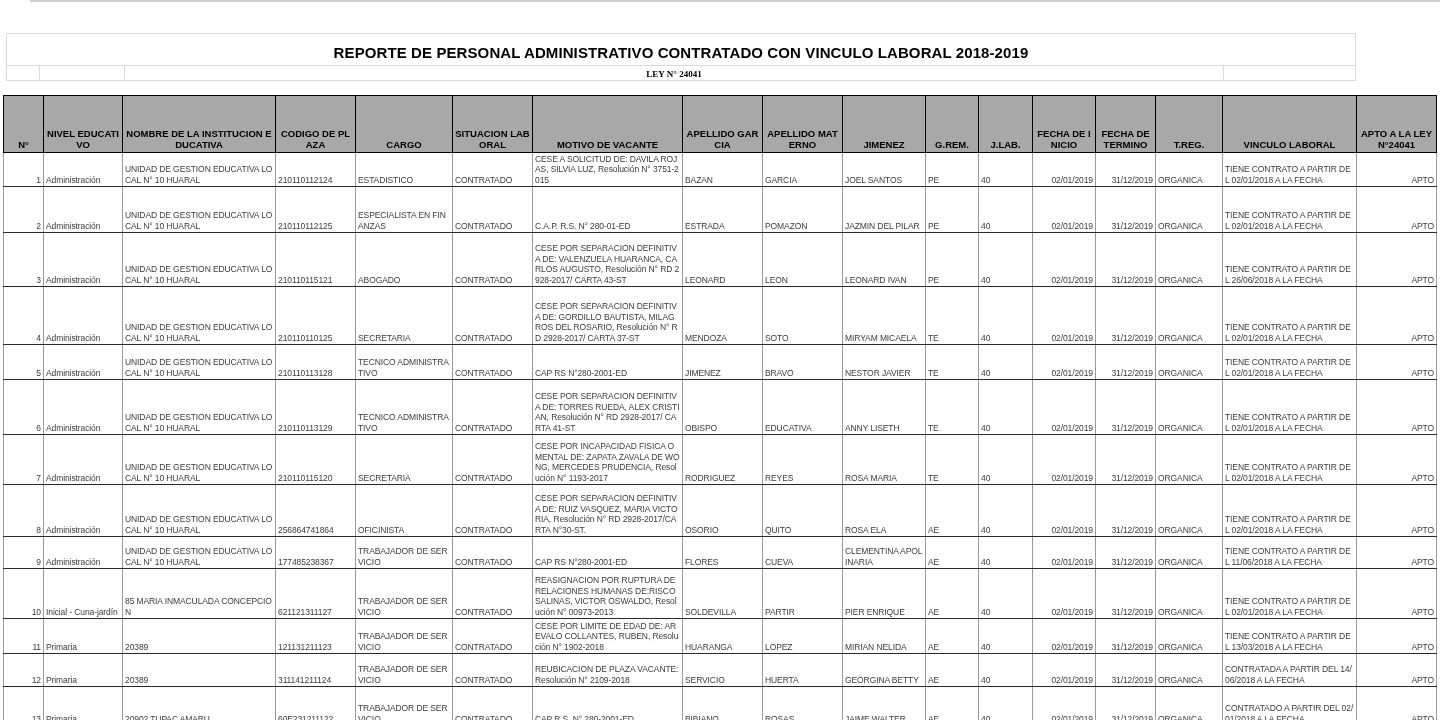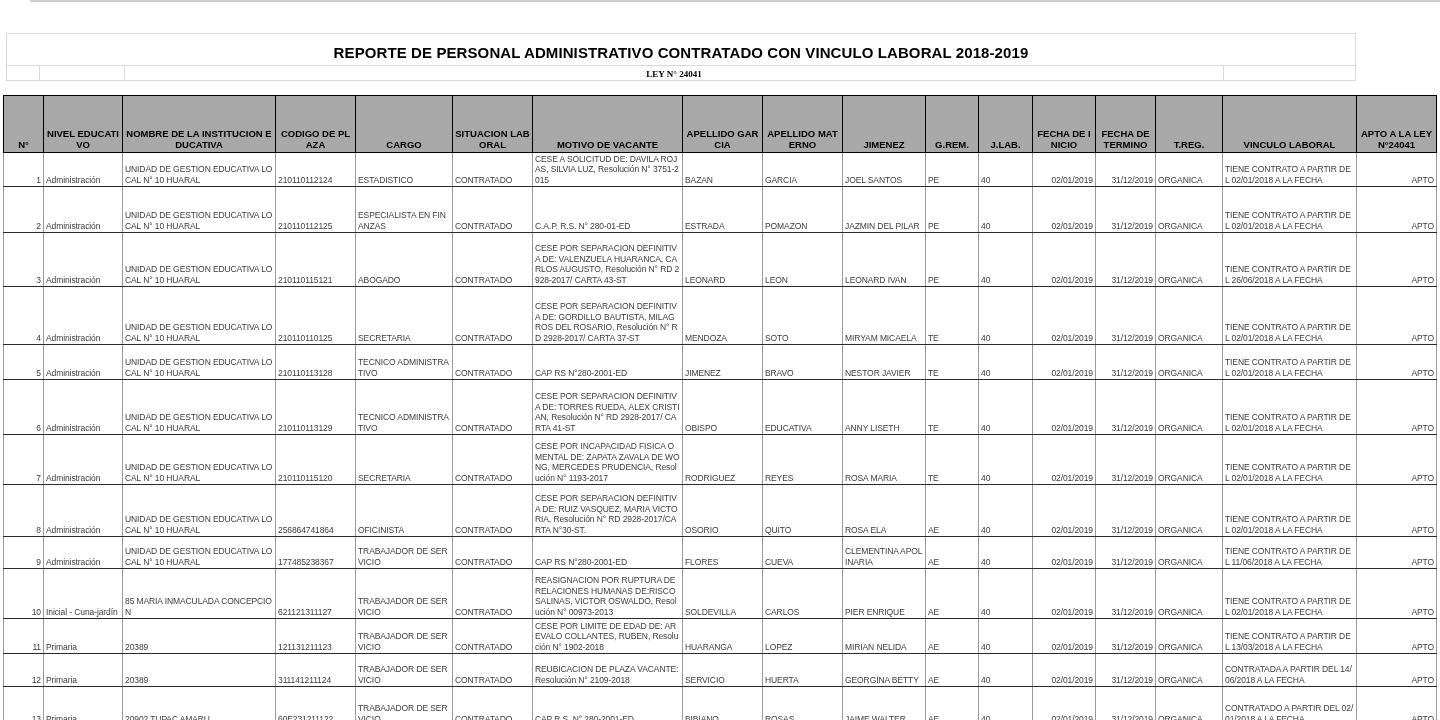--- a/index.html
+++ b/index.html
@@ -274,21 +274,21 @@
         </tr>
         <tr style="height: 50px;">
           <td class="al-r">10</td>
           <td>Inicial - Cuna-jardín</td>
           <td>85 MARIA INMACULADA CONCEPCION</td>
           <td>621121311127</td>
           <td>TRABAJADOR DE SERVICIO</td>
           <td>CONTRATADO</td>
           <td>REASIGNACION POR RUPTURA DE RELACIONES HUMANAS DE:RISCO SALINAS, VICTOR OSWALDO, Resolución N° 00973-2013</td>
           <td>SOLDEVILLA</td>
-          <td>CARLOS</td>
+          <td>PARTIR</td>
           <td>PIER ENRIQUE</td>
           <td>AE</td>
           <td>40</td>
           <td class="al-r">02/01/2019</td>
           <td class="al-r">31/12/2019</td>
           <td>ORGANICA</td>
           <td>TIENE CONTRATO A PARTIR DEL 02/01/2018 A LA FECHA</td>
           <td class="al-c">APTO</td>
         </tr>
         <tr style="height: 35px;">

